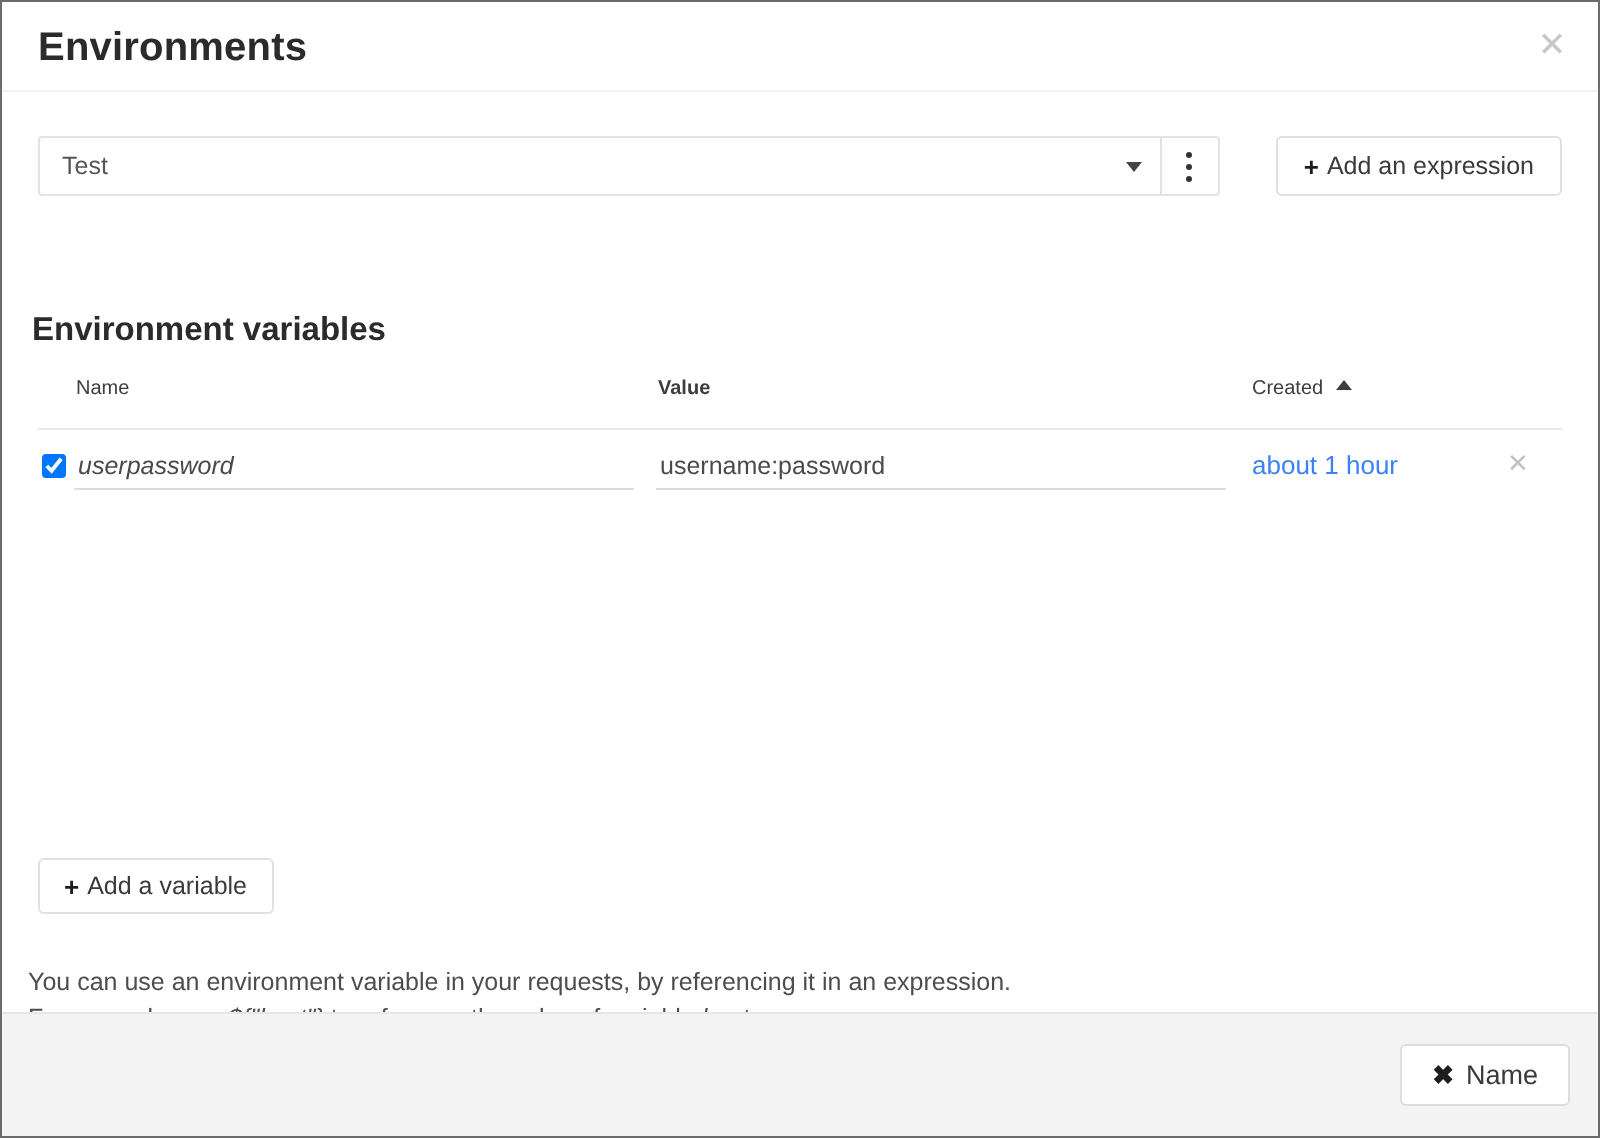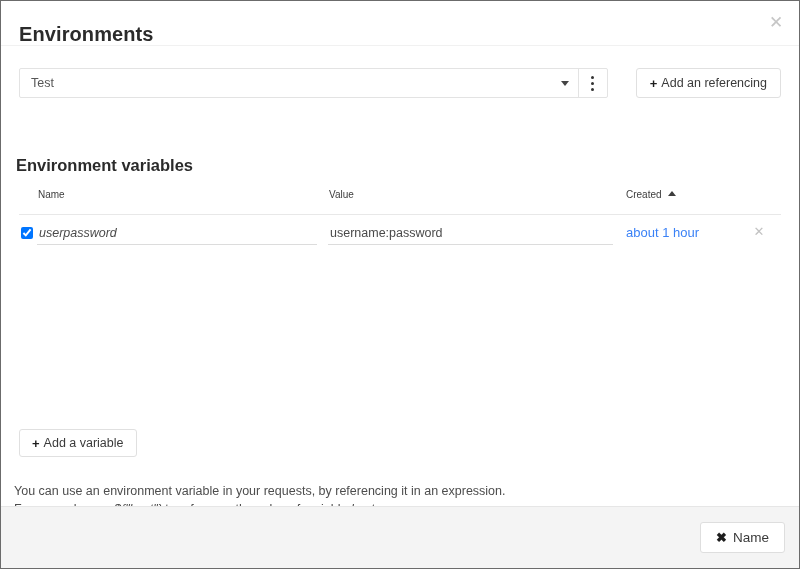--- a/index.html
+++ b/index.html
@@ -32,21 +32,21 @@
   .dialog-header {
     position: relative;
     height: 45px;
     flex: 0 0 45px;
     border-bottom: 1px solid #f1f1f1;
     box-sizing: border-box;
   }
   .dialog-title {
     position: absolute;
     left: 18px;
-    top: 22px;
+    top: 12px;
     font-size: 20px;
     font-weight: bold;
     color: #2b2b2b;
     letter-spacing: 0.1px;
   }
   .dialog-close-x {
     position: absolute;
     right: 13px;
     top: 12px;
     width: 20px;
@@ -172,21 +172,21 @@
     height: 25px;
     border-bottom: 1px solid #e8e8e8;
   }
   .vt-head .col {
     position: absolute;
     top: 0;
     font-size: 10px;
     color: #3d3d3d;
   }
   .col-name { left: 19px; }
-  .col-value { left: 310px; }
+  .col-value { left: 310px; font-weight: bold; }
   .col-created { left: 607px; }
   .sort-asc {
     display: inline-block;
     margin-left: 6px;
     width: 0; height: 0;
     border-left: 4px solid transparent;
     border-right: 4px solid transparent;
     border-bottom: 5px solid #3d3d3d;
     vertical-align: 2px;
   }
@@ -316,21 +316,21 @@
           <span class="caret-dn"></span>
         </div>
         <div class="env-kebab">
           <i></i>
             <i></i>
             <i></i>
         </div>
       </div>
       <div class="btn btn-add-env">
         <span class="plus">+</span>
-        <span>Add an referencing</span>
+        <span>Add an expression</span>
       </div>
     </div>
 
     <div class="section-title">Environment variables</div>
 
     <div class="var-table">
 
       <div class="vt-head">
         <div class="col col-name">Name</div>
         <div class="col col-value">Value</div>

